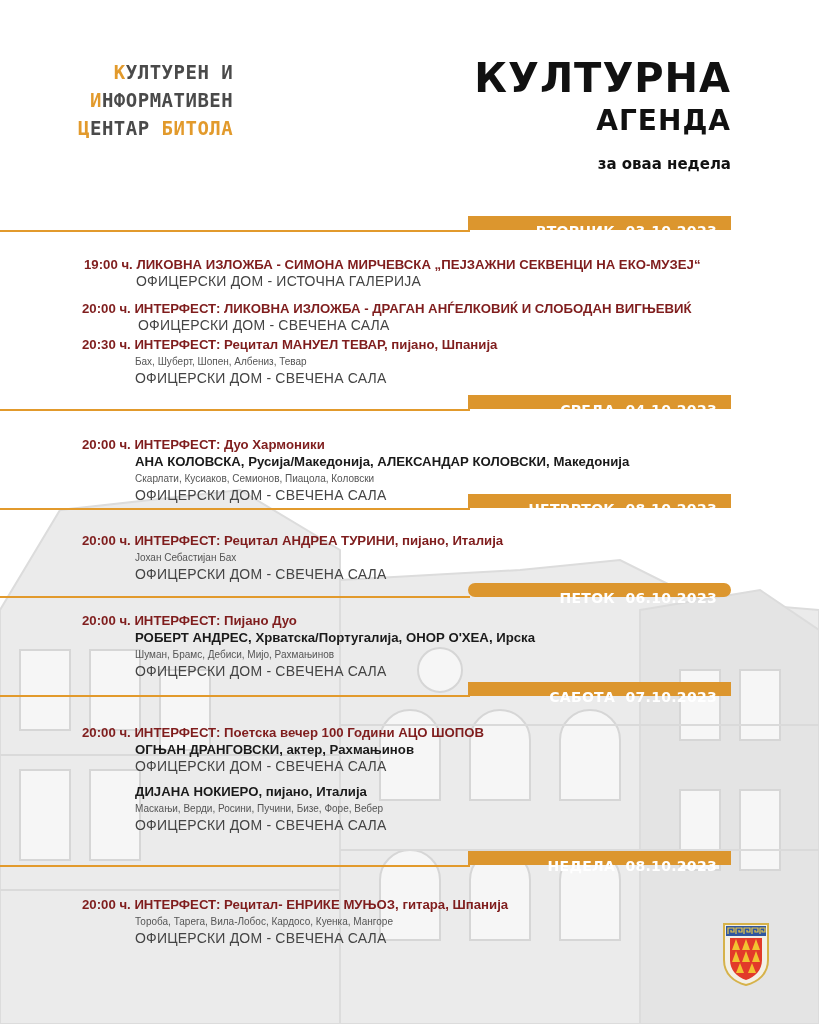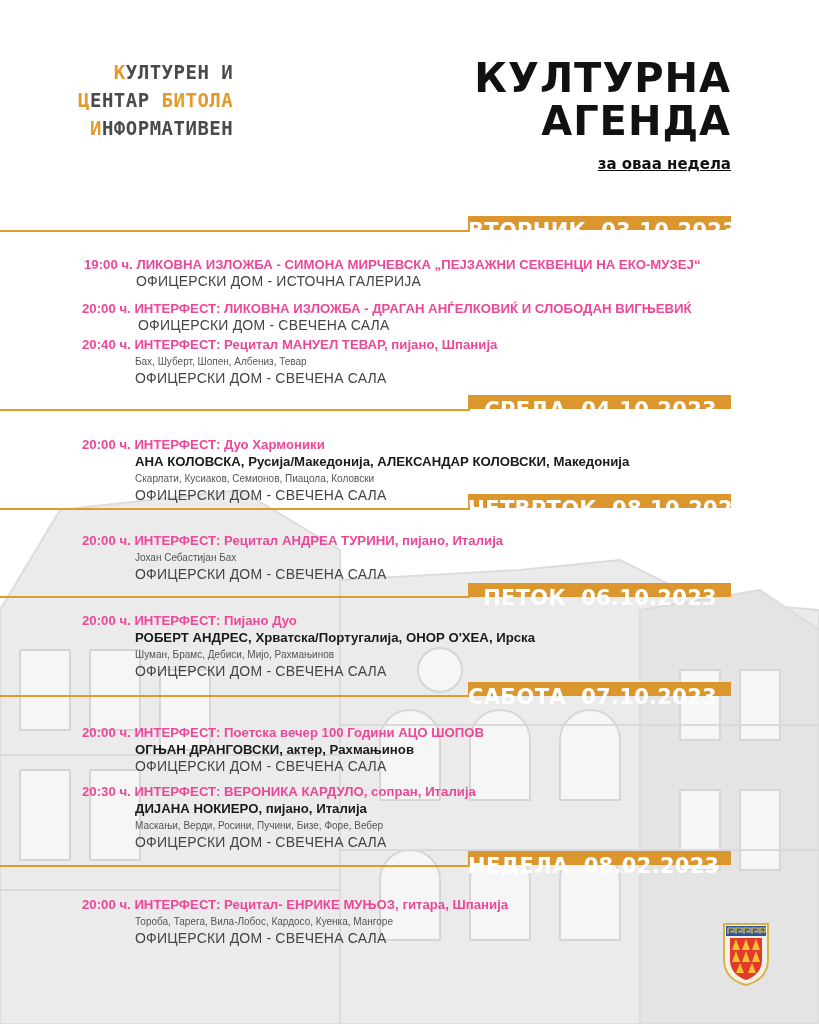--- a/index.html
+++ b/index.html
@@ -7,28 +7,28 @@
   body { position: relative; font-family: "DejaVu Sans", "Liberation Sans", sans-serif; color: #1a1a1a; }
 
   
   .bg-building { position: absolute; left: 0; top: 470px; width: 819px; height: 554px; z-index: 0; }
 
   .logo { position: absolute; left: 78px; top: 58px; z-index: 2; font-family: "DejaVu Sans Mono", "Liberation Mono", monospace; font-weight: bold; font-size: 19px; line-height: 28px; color: #4a4a4a; letter-spacing: 0.5px; text-align: right; }
   .logo .acc { color: #e29a2c; }
 
   .title { position: absolute; right: 88px; top: 56px; z-index: 2; text-align: right; font-family: "DejaVu Sans", sans-serif; font-weight: bold; color: #111; }
   .title .t1 { font-size: 40px; line-height: 44px; letter-spacing: 1px; }
-  .title .t2 { font-size: 40px; line-height: 42px; letter-spacing: 1px; }
-  .title .sub { font-size: 15px; line-height: 20px; margin-top: 12px; margin-right: 0; text-decoration: underline; }
+  .title .t2 { font-size: 28px; line-height: 42px; letter-spacing: 1px; }
+  .title .sub { font-size: 15px; line-height: 20px; margin-top: 12px; margin-right: 0; }
 
   .day-line { position: absolute; left: 0; height: 2px; background: #e29a2c; z-index: 1; }
-  .day-banner { position: absolute; left: 468px; width: 263px; height: 14px; background: #dc962e; color: #ffffff; z-index: 2; font-weight: bold; font-size: 21px; line-height: 30px; text-align: right; padding-right: 14px; letter-spacing: 0.3px; white-space: pre; }
+  .day-banner { position: absolute; left: 468px; width: 263px; height: 14px; background: #dc962e; color: #ffffff; z-index: 2; font-weight: bold; font-size: 14px; line-height: 30px; text-align: right; padding-right: 14px; letter-spacing: 0.3px; white-space: pre; }
 
   .event { position: absolute; z-index: 2; white-space: nowrap; }
-  .ev-title { font-family: "Liberation Sans", sans-serif; font-weight: bold; font-size: 13.2px; line-height: 17px; color: #ec4899; }
+  .ev-title { font-family: "Liberation Sans", sans-serif; font-weight: bold; font-size: 13.2px; line-height: 17px; color: #7f1d1d; }
   .ev-sub { font-family: "Liberation Sans", sans-serif; font-weight: bold; font-size: 13.2px; line-height: 17px; color: #1a1a1a; padding-left: 53px; }
   .ev-prog { font-family: "Liberation Sans", sans-serif; font-size: 10px; line-height: 17px; color: #555; padding-left: 53px; }
   .ev-venue { font-family: "Liberation Sans", sans-serif; font-size: 14px; line-height: 17px; color: #444; padding-left: 53px; letter-spacing: 0.2px; }
 
   .crest { position: absolute; left: 722px; top: 922px; width: 48px; height: 64px; z-index: 2; }
 </style>
 </head>
 <body>
 
 <svg class="bg-building" viewBox="0 0 819 554" preserveAspectRatio="none">
@@ -58,43 +58,43 @@
   <g stroke="#dadada" stroke-width="2">
     <line x1="340" y1="255" x2="819" y2="255"></line>
     <line x1="340" y1="380" x2="819" y2="380"></line>
     <line x1="0" y1="285" x2="340" y2="285"></line>
     <line x1="0" y1="420" x2="340" y2="420"></line>
   </g>
 </svg>
 
 <div class="logo">
   <div><span class="acc">К</span><span>УЛТУРЕН И</span></div>
+  <div><span class="acc">И</span><span>НФОРМАТИВЕН</span></div>
   <div><span class="acc">Ц</span><span style="white-space:pre">ЕНТАР </span><span class="acc">БИТОЛА</span></div>
-  <div><span class="acc">И</span><span>НФОРМАТИВЕН</span></div>
 </div>
 
 <div class="title">
   <div class="t1">КУЛТУРНА</div>
   <div class="t2">АГЕНДА</div>
   <div class="sub">за оваа недела</div>
 </div>
 
 <div class="day-line" style="top:230px; width:470px;"></div>
 <div class="day-banner" style="top:216px;">ВТОРНИК  03.10.2023</div>
 
 <div class="event" style="left:84px; top:256px;">
   <div class="ev-title">19:00 ч. ЛИКОВНА ИЗЛОЖБА - СИМОНА МИРЧЕВСКА „ПЕЈЗАЖНИ СЕКВЕНЦИ НА ЕКО-МУЗЕЈ“</div>
   <div class="ev-venue" style="padding-left:52px;">ОФИЦЕРСКИ ДОМ - ИСТОЧНА ГАЛЕРИЈА</div>
 </div>
 <div class="event" style="left:82px; top:300px;">
   <div class="ev-title">20:00 ч. ИНТЕРФЕСТ: ЛИКОВНА ИЗЛОЖБА - ДРАГАН АНЃЕЛКОВИЌ И СЛОБОДАН ВИГЊЕВИЌ</div>
   <div class="ev-venue" style="padding-left:56px;">ОФИЦЕРСКИ ДОМ - СВЕЧЕНА САЛА</div>
 </div>
 <div class="event" style="left:82px; top:336px;">
-  <div class="ev-title">20:40 ч. ИНТЕРФЕСТ: Рецитал МАНУЕЛ ТЕВАР, пијано, Шпанија</div>
+  <div class="ev-title">20:30 ч. ИНТЕРФЕСТ: Рецитал МАНУЕЛ ТЕВАР, пијано, Шпанија</div>
   <div class="ev-prog">Бах, Шуберт, Шопен, Албениз, Тевар</div>
   <div class="ev-venue">ОФИЦЕРСКИ ДОМ - СВЕЧЕНА САЛА</div>
 </div>
 
 <div class="day-line" style="top:409px; width:470px;"></div>
 <div class="day-banner" style="top:395px;">СРЕДА  04.10.2023</div>
 
 <div class="event" style="left:82px; top:428px;margin-top:8px;">
   <div class="ev-title">20:00 ч. ИНТЕРФЕСТ: Дуо Хармоники</div>
   <div class="ev-sub">АНА КОЛОВСКА, Русија/Македонија, АЛЕКСАНДАР КОЛОВСКИ, Македонија</div>
@@ -105,46 +105,45 @@
 <div class="day-line" style="top:508px; width:470px;"></div>
 <div class="day-banner" style="top:494px;">ЧЕТВРТОК  08.10.2023</div>
 
 <div class="event" style="left:82px; top:532px;">
   <div class="ev-title">20:00 ч. ИНТЕРФЕСТ: Рецитал АНДРЕА ТУРИНИ, пијано, Италија</div>
   <div class="ev-prog">Јохан Себастијан Бах</div>
   <div class="ev-venue">ОФИЦЕРСКИ ДОМ - СВЕЧЕНА САЛА</div>
 </div>
 
 <div class="day-line" style="top:596px; width:470px;"></div>
-<div class="day-banner" style="top:583px;">ПЕТОК  06.10.2023</div>
+<div class="day-banner" style="top:583px;border-radius:11px;">ПЕТОК  06.10.2023</div>
 
 <div class="event" style="left:82px; top:612px;">
   <div class="ev-title">20:00 ч. ИНТЕРФЕСТ: Пијано Дуо</div>
   <div class="ev-sub">РОБЕРТ АНДРЕС, Хрватска/Португалија, ОНОР О'ХЕА, Ирска</div>
   <div class="ev-prog">Шуман, Брамс, Дебиси, Мијо, Рахмањинов</div>
   <div class="ev-venue">ОФИЦЕРСКИ ДОМ - СВЕЧЕНА САЛА</div>
 </div>
 
 <div class="day-line" style="top:695px; width:470px;"></div>
 <div class="day-banner" style="top:682px;">САБОТА  07.10.2023</div>
 
 <div class="event" style="left:82px; top:724px;">
   <div class="ev-title">20:00 ч. ИНТЕРФЕСТ: Поетска вечер 100 Години АЦО ШОПОВ</div>
   <div class="ev-sub">ОГЊАН ДРАНГОВСКИ, актер, Рахмањинов</div>
   <div class="ev-venue">ОФИЦЕРСКИ ДОМ - СВЕЧЕНА САЛА</div>
 </div>
 <div class="event" style="left:82px; top:783px;">
-  <div class="ev-title">20:30 ч. ИНТЕРФЕСТ: ВЕРОНИКА КАРДУЛО, сопран, Италија</div>
   <div class="ev-sub">ДИЈАНА НОКИЕРО, пијано, Италија</div>
   <div class="ev-prog">Маскањи, Верди, Росини, Пучини, Бизе, Форе, Вебер</div>
   <div class="ev-venue">ОФИЦЕРСКИ ДОМ - СВЕЧЕНА САЛА</div>
 </div>
 
 <div class="day-line" style="top:865px; width:470px;"></div>
-<div class="day-banner" style="top:851px;">НЕДЕЛА  08.02.2023</div>
+<div class="day-banner" style="top:851px;">НЕДЕЛА  08.10.2023</div>
 
 <div class="event" style="left:82px; top:896px;">
   <div class="ev-title">20:00 ч. ИНТЕРФЕСТ: Рецитал- ЕНРИКЕ МУЊОЗ, гитара, Шпанија</div>
   <div class="ev-prog">Тороба, Тарега, Вила-Лобос, Кардосо, Куенка, Мангоре</div>
   <div class="ev-venue">ОФИЦЕРСКИ ДОМ - СВЕЧЕНА САЛА</div>
 </div>
 
 <svg class="crest" viewBox="0 0 48 64">
   <path d="M2,2 H46 V38 C46,52 36,60 24,63 C12,60 2,52 2,38 Z" fill="#f3f0e6" stroke="#d6b24a" stroke-width="2"></path>
   <rect x="4" y="4" width="40" height="10" fill="#2f56a0"></rect>

